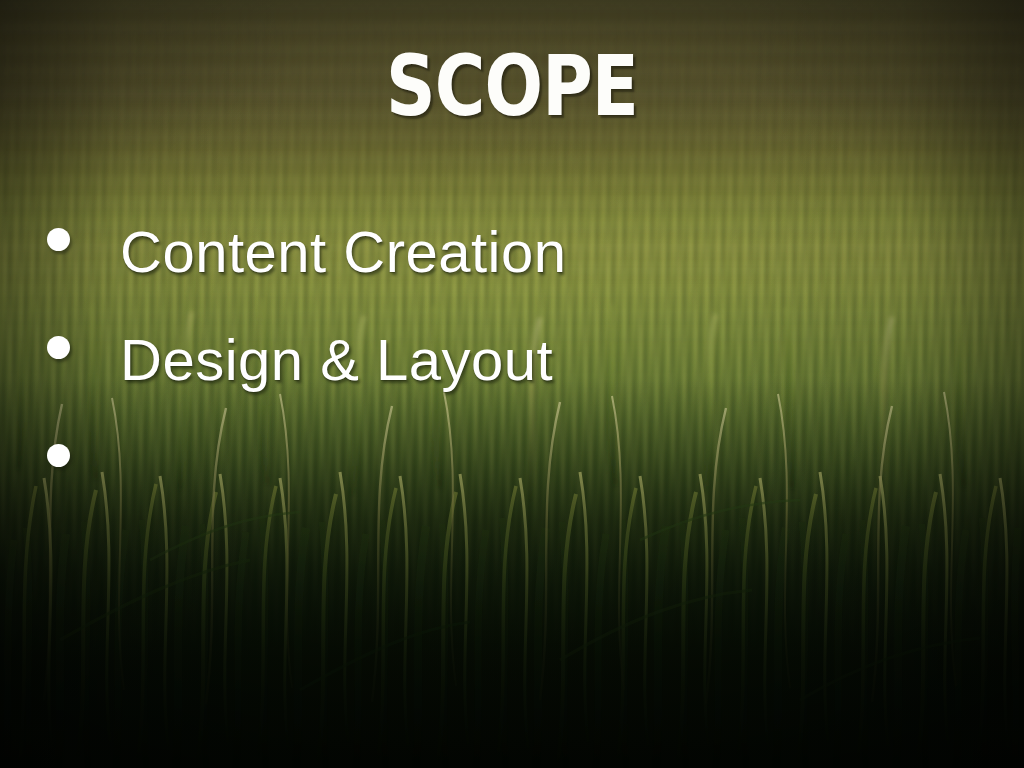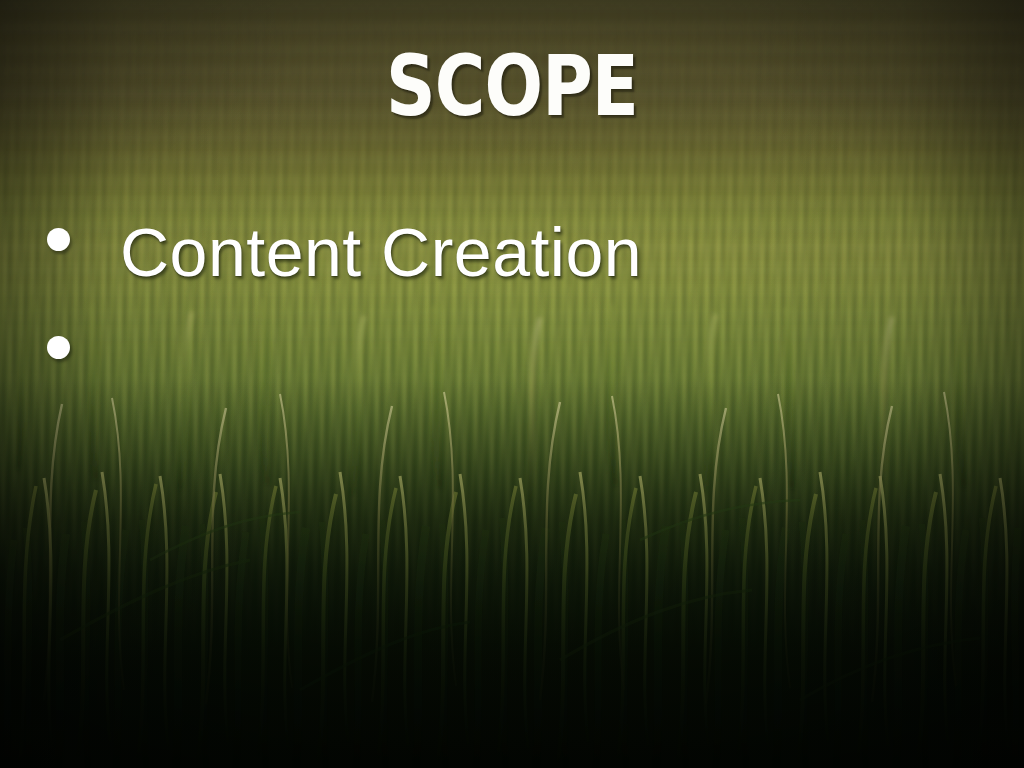--- a/index.html
+++ b/index.html
@@ -180,21 +180,21 @@
   .bullet-text {
     position: absolute;
     left: 120px;
     top: 0;
     height: 108px;
     display: flex;
     align-items: center;
     color: #ffffff;
     font-family: "Liberation Sans", sans-serif;
     font-weight: 400;
-    font-size: 68px;
+    font-size: 58px;
     line-height: 1;
     letter-spacing: 0.5px;
     white-space: nowrap;
     text-shadow:
       2px 3px 3px rgba(16,22,8,0.50),
       0px 1px 1px rgba(16,22,8,0.35);
   }
 </style>
 </head>
 <body>
@@ -364,20 +364,24 @@
 
     <div id="title">SCOPE</div>
 
     <div id="bullets">
 
       <div class="bullet-row">
         <span class="bullet-dot"></span>
         <span class="bullet-text">Content Creation</span>
       </div>
 
+      <div class="bullet-row">
+        <span class="bullet-dot"></span>
+        <span class="bullet-text">Design &amp; Layout</span>
+      </div>
 
       <div class="bullet-row">
         <span class="bullet-dot"></span>
       </div>
 
     </div>
   </div>
 </div>
 
 </body></html>

